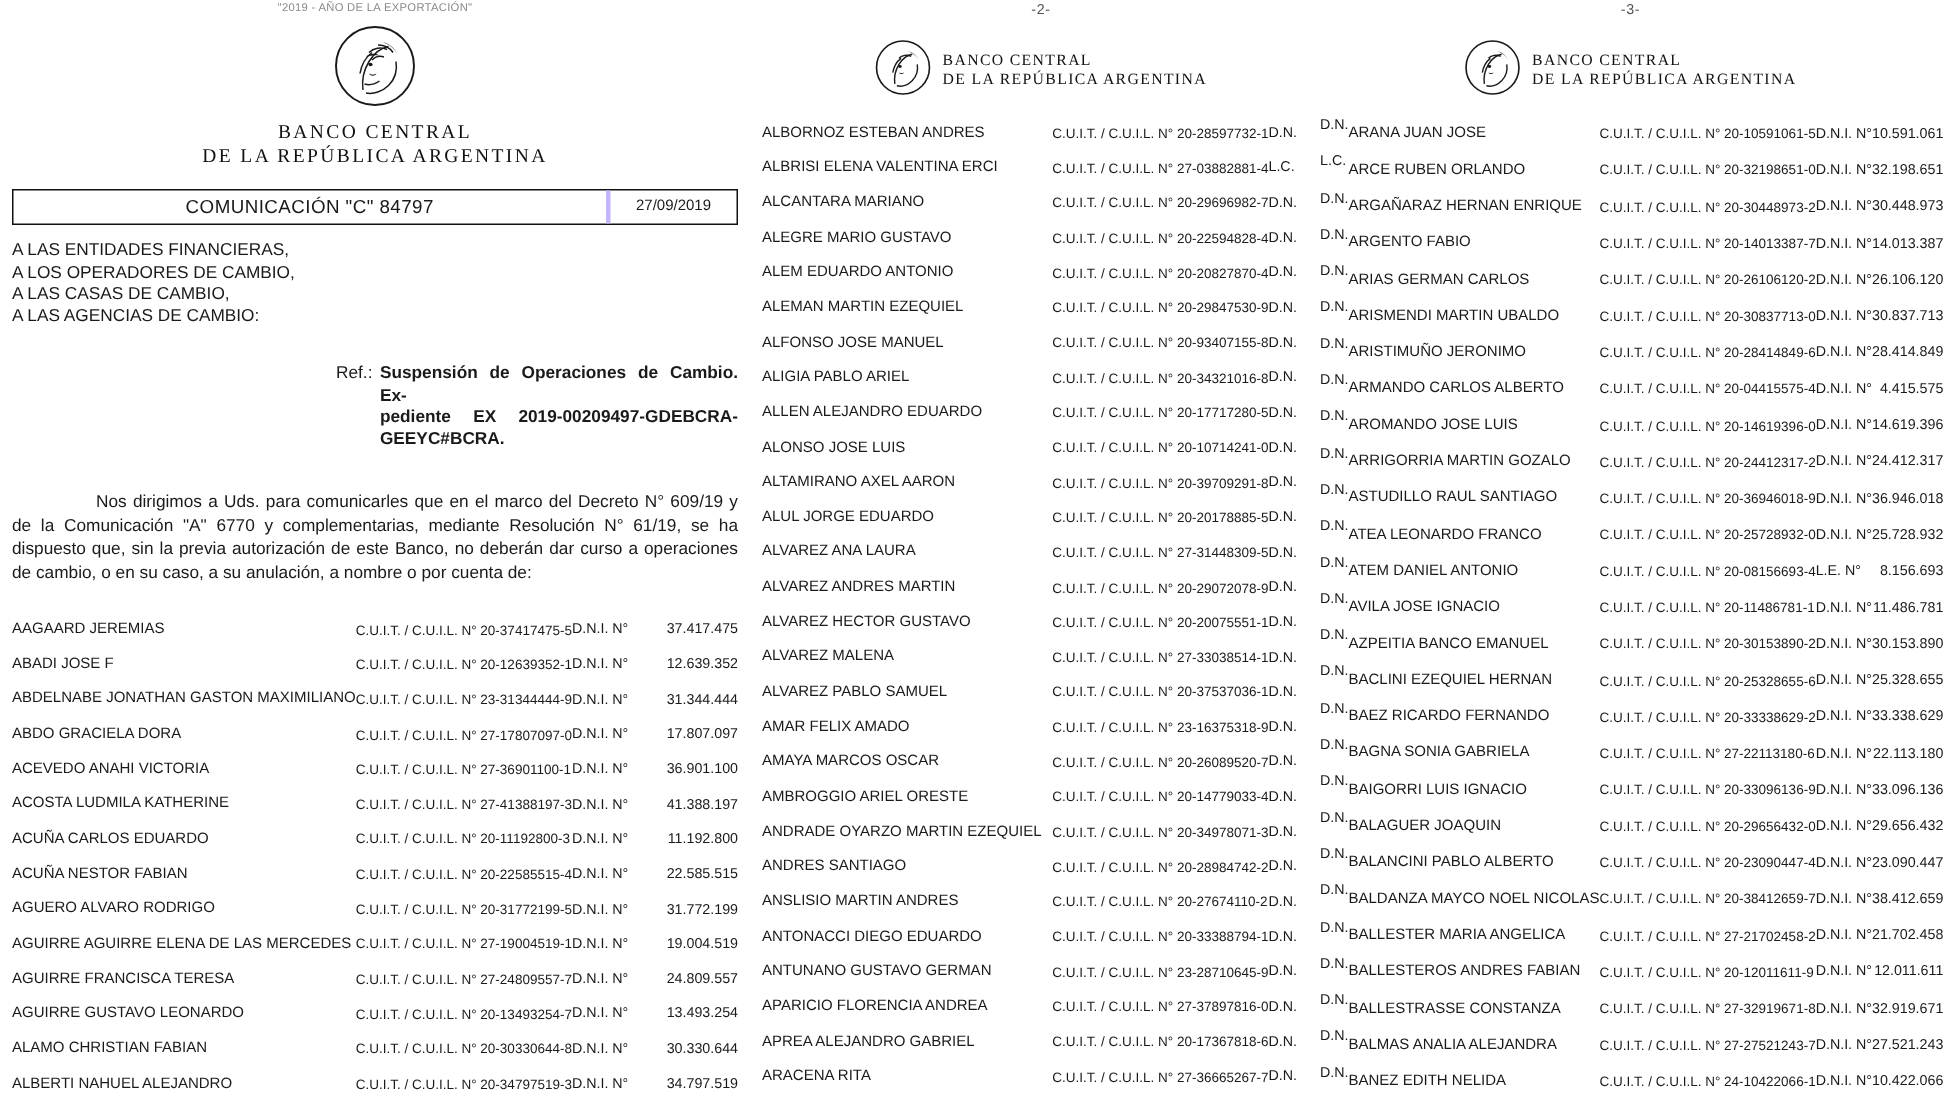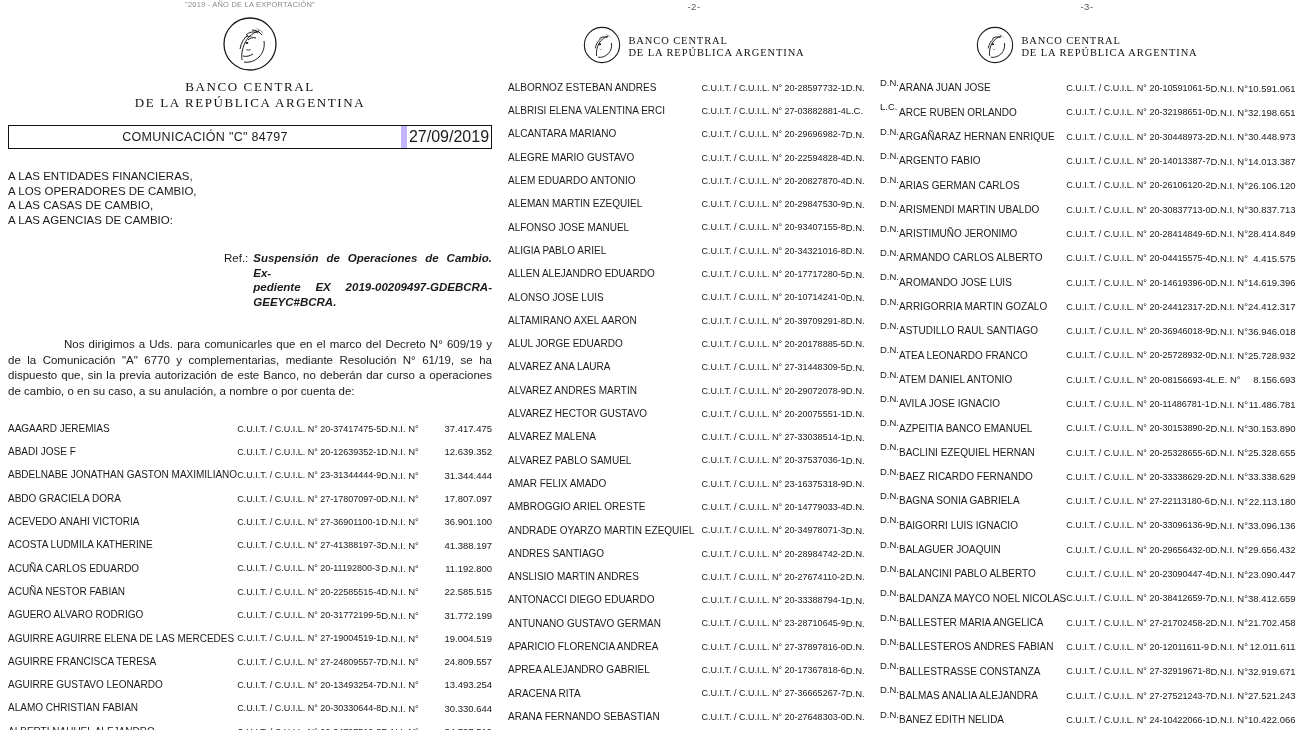--- a/index.html
+++ b/index.html
@@ -95,48 +95,47 @@
     align-items: stretch;
   }
   .comm-title {
     flex: 1;
     text-align: center;
     font-size: 12.5px;
     line-height: 22px;
     letter-spacing: 0.3px;
   }
   .comm-date {
-    border-left: 6px solid #c4b5fd;
+    border-left: 3px solid #c4b5fd;
     width: 84px;
     text-align: center;
-    font-size: 16px;
+    font-size: 10px;
     line-height: 22px;
   }
   .addressees {
-    margin-top: 20px;
+    margin-top: 10px;
     font-size: 11.5px;
     line-height: 14.5px;
   }
   .addressees div { white-space: nowrap; }
 
   .ref-block {
     margin-top: 24px;
     display: flex;
     justify-content: flex-end;
   }
   .ref-inner {
     width: 268px;
     display: flex;
     gap: 5px;
     font-size: 11.5px;
     line-height: 14.5px;
   }
   .ref-label { font-weight: normal; white-space: nowrap; }
   .ref-text {
-    font-style: italic;
     font-weight: bold;
     text-align: justify;
     flex: 1;
   }
   .ref-text .l { display:block; }
   .ref-text .just {
     display: flex;
     justify-content: space-between;
   }
 
@@ -496,20 +495,26 @@
             <td class="c-doctype">D.N.</td>
             <td class="c-docnum"></td>
           </tr>
           <tr>
             <td class="c-name">AMAR FELIX AMADO</td>
             <td class="c-cuit">C.U.I.T. / C.U.I.L. N° 23-16375318-9</td>
             <td class="c-doctype">D.N.</td>
             <td class="c-docnum"></td>
           </tr>
           <tr>
+            <td class="c-name">AMAYA MARCOS OSCAR</td>
+            <td class="c-cuit">C.U.I.T. / C.U.I.L. N° 20-26089520-7</td>
+            <td class="c-doctype">D.N.</td>
+            <td class="c-docnum"></td>
+          </tr>
+          <tr>
             <td class="c-name">AMBROGGIO ARIEL ORESTE</td>
             <td class="c-cuit">C.U.I.T. / C.U.I.L. N° 20-14779033-4</td>
             <td class="c-doctype">D.N.</td>
             <td class="c-docnum"></td>
           </tr>
           <tr>
             <td class="c-name">ANDRADE OYARZO MARTIN EZEQUIEL</td>
             <td class="c-cuit">C.U.I.T. / C.U.I.L. N° 20-34978071-3</td>
             <td class="c-doctype">D.N.</td>
             <td class="c-docnum"></td>

